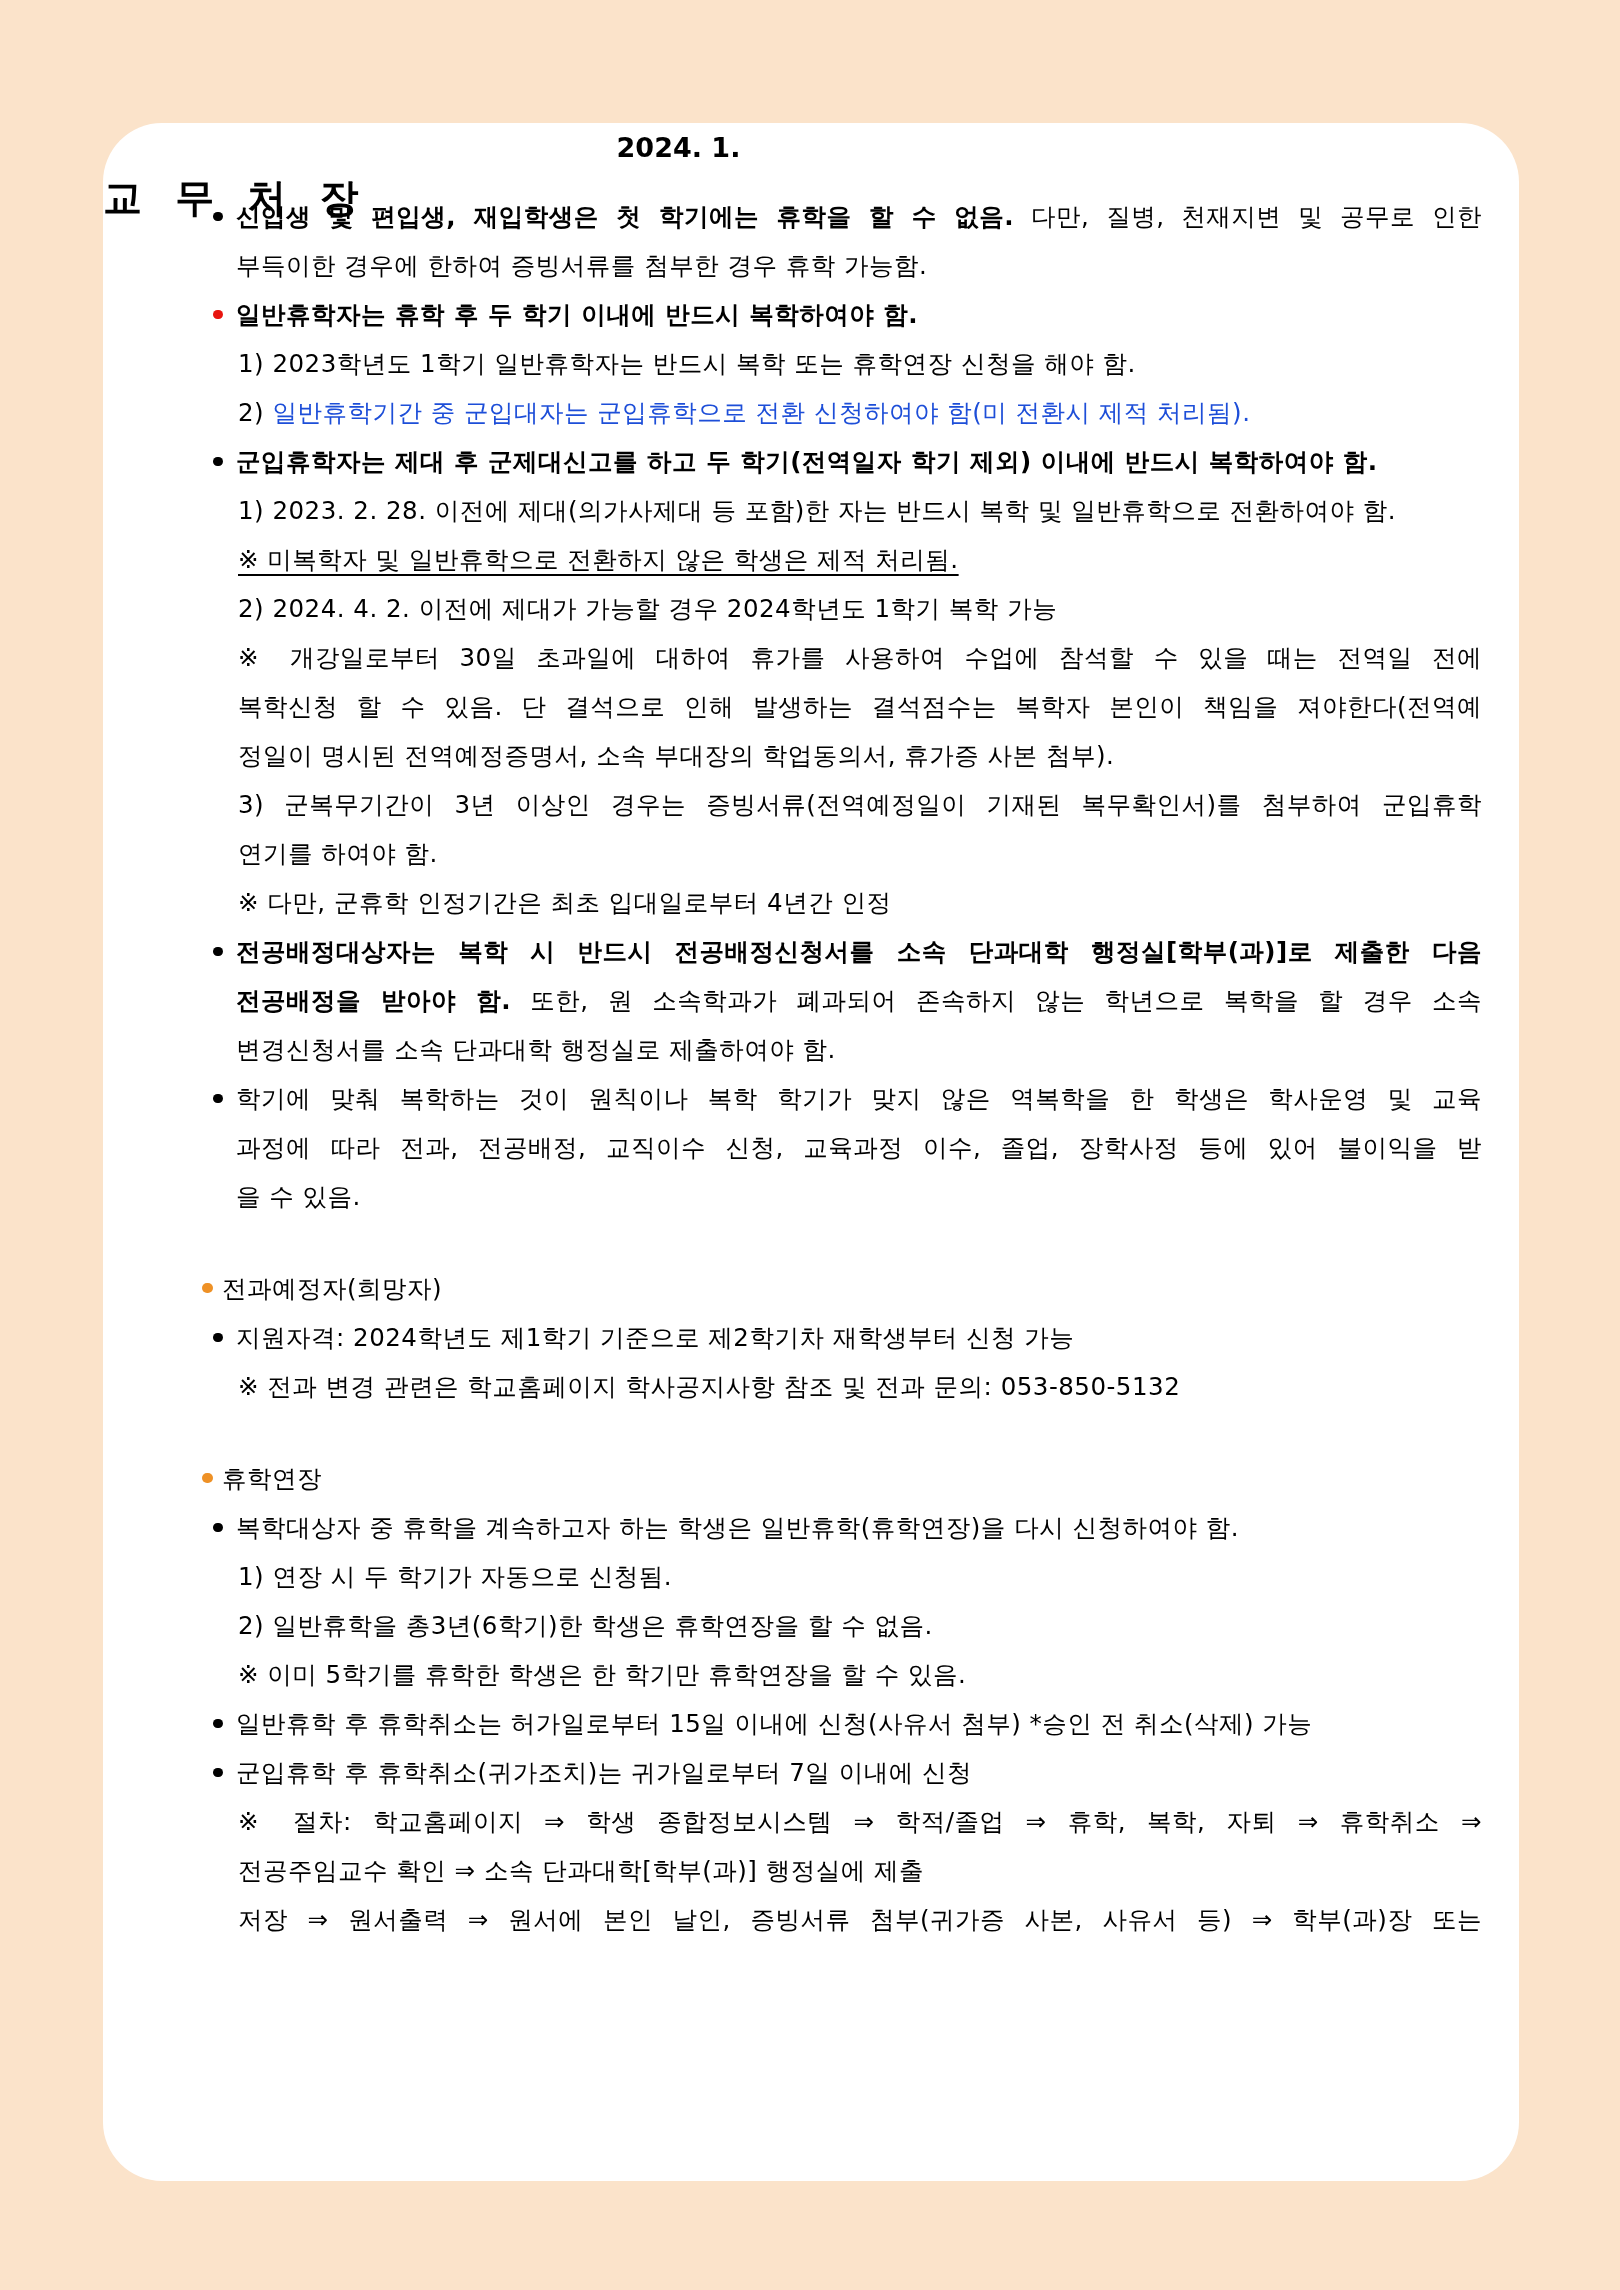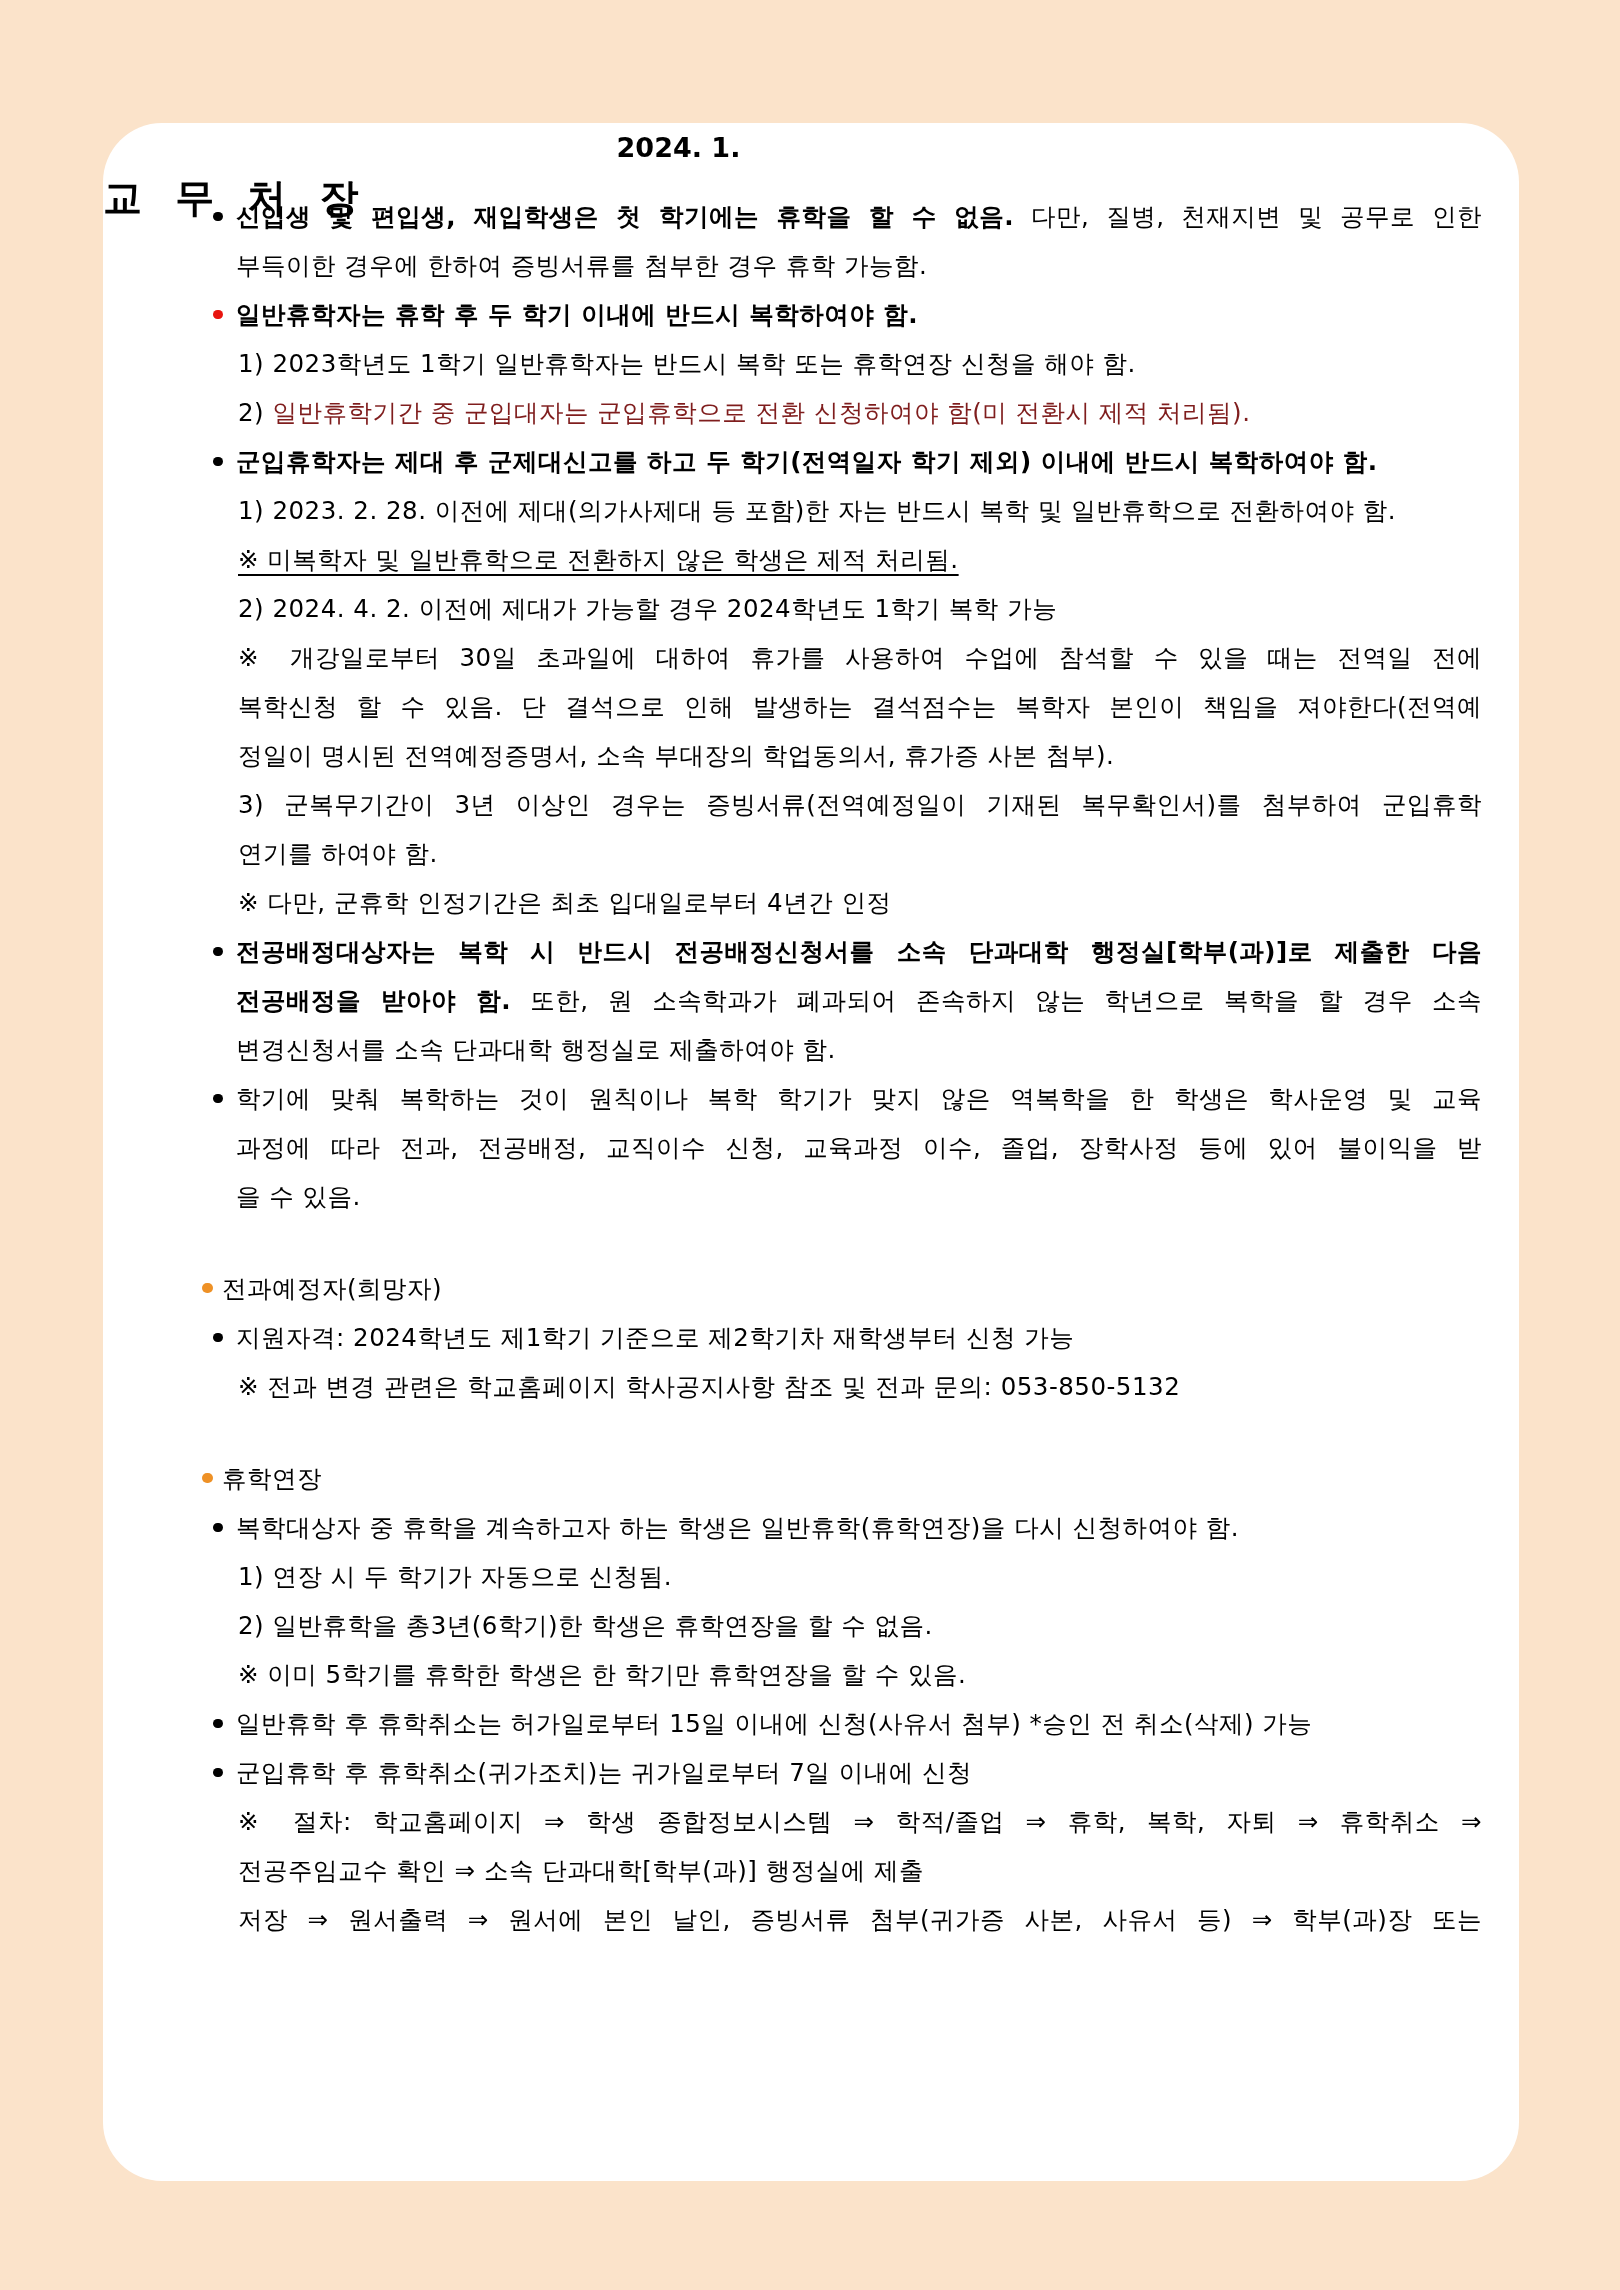--- a/index.html
+++ b/index.html
@@ -27,21 +27,21 @@
   .hdr .dot{left:91px;width:10.8px;height:10.8px;top:18.6px;}
   .dot.red{background:#e8150f;}
   .dot.orange{background:#ee9126;}
   .ln{
     font-size:24.5px;line-height:49px;
     text-align:justify;word-break:keep-all;
     letter-spacing:0.5px;
   }
   .ln.jl{text-align-last:justify;}
   .b{font-weight:bold;}
-  .r{color:#7f1d1d;}
+  .r{color:#1d4ed8;}
   .u{text-decoration:underline;text-underline-offset:5.9px;}
   .footer-date{
     font-size:27px;font-weight:bold;line-height:49px;
     text-align:center;padding-right:265px;
   }
   .footer-signer{
     font-size:39px;font-weight:600;line-height:51px;
     padding-right:259px;letter-spacing:9.8px;
   }
 </style>

